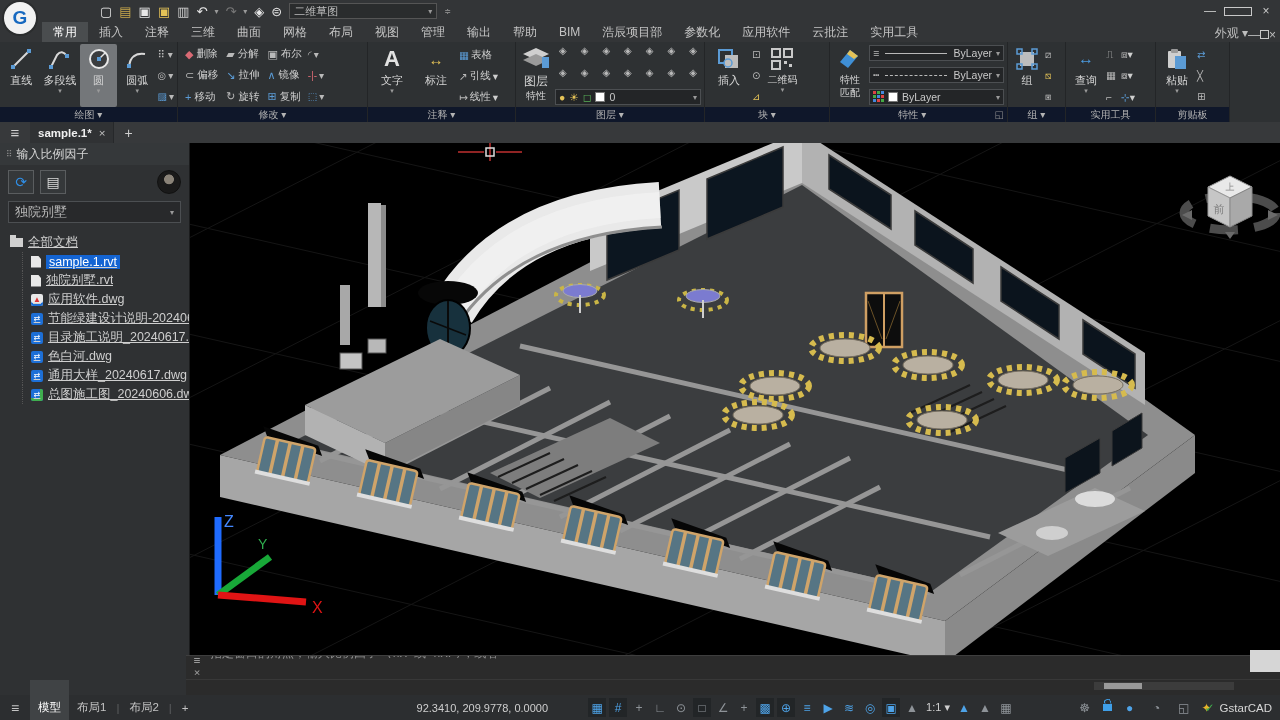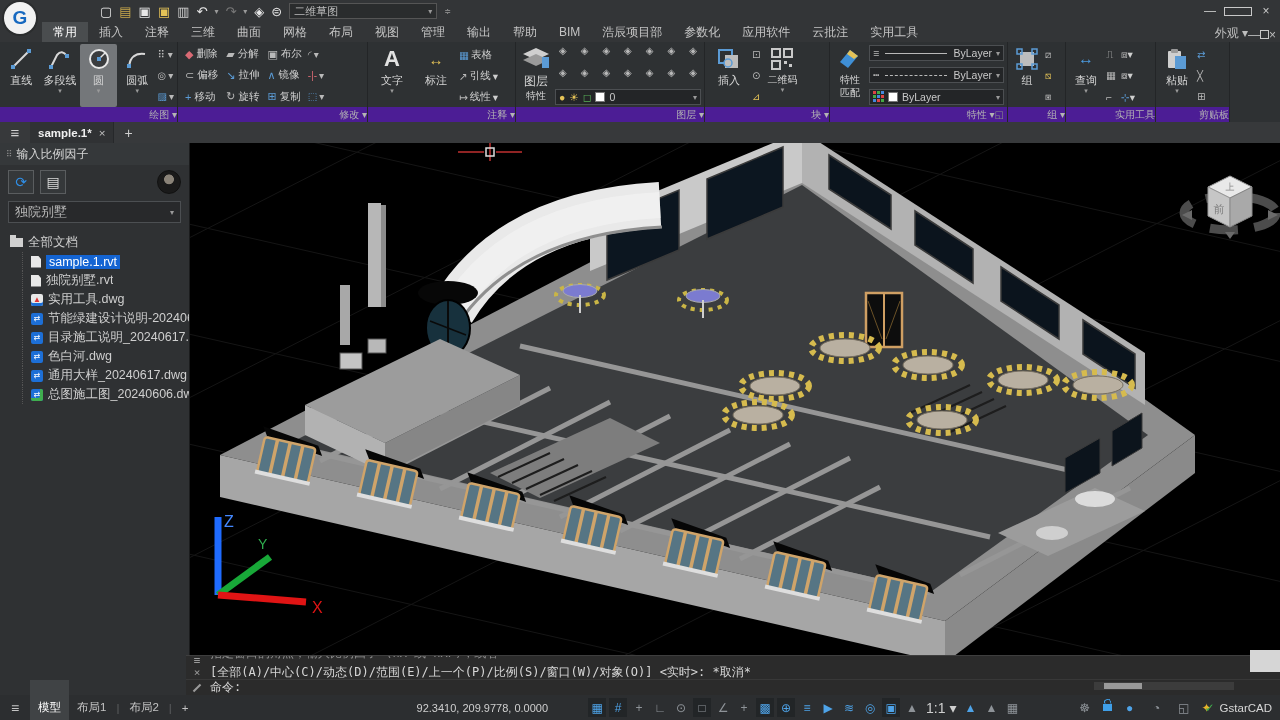--- a/index.html
+++ b/index.html
@@ -23,21 +23,21 @@
   
   #menubar { position:absolute; left:0; top:22px; width:1280px; height:20px; background:#333537;
     display:flex; align-items:center; font-size:12px; color:#c4c4c4; padding-left:42px; }
   #menubar .mtab { padding:2px 11px; height:20px; display:flex; align-items:center; }
   #menubar .mtab.active { background:#4a4d4f; color:#fff; }
   #menu-right { position:absolute; right:4px; top:0; height:20px; display:flex; align-items:flex-end; color:#bdbdbd; }
   
   #ribbon { position:absolute; left:0; top:42px; width:1280px; height:80px; background:#2e3133; display:flex; }
   .rpanel { height:80px; border-right:1px solid #232527; display:flex; flex-direction:column; background:#2e3133; }
   .rbody { flex:1; display:flex; align-items:stretch; padding:2px 3px 0 3px; gap:2px; }
-  .rfoot { height:15px; text-align:right; font-size:10px; color:#b4b4b4; background:#4c1d95; line-height:15px; }
+  .rfoot { height:15px; text-align:center; font-size:10px; color:#b4b4b4; background:#0f172a; line-height:15px; }
   .bigbtn { width:42px; display:flex; flex-direction:column; align-items:center; justify-content:flex-start;
     color:#d6d6d6; font-size:11px; padding-top:2px; border-radius:2px; }
   .bigbtn .bicon { height:26px; display:flex; align-items:center; justify-content:center; }
   .bigbtn .blabel { margin-top:1px; white-space:nowrap; }
   .bigbtn .bcaret { font-size:7px; color:#9a9a9a; line-height:6px; }
   .bigbtn.activebtn { background:#74777a; }
   .minicol { display:flex; flex-direction:column; justify-content:space-around; color:#b9b9b9; font-size:10px; }
   .minicol span { display:flex; align-items:center; gap:2px; }
   .mgrid { display:grid; grid-template-columns:auto auto auto; column-gap:8px; row-gap:1px; align-content:space-around;
     font-size:10.5px; color:#cfcfcf; padding:0 4px; }
@@ -64,21 +64,21 @@
     font-size:12px; color:#d6d6d6; }
   .grip { color:#8a8a8a; font-size:9px; letter-spacing:-1px; }
   #sb-tools { height:34px; display:flex; align-items:center; padding:0 8px; gap:6px; }
   .sb-btn { width:26px; height:24px; border:1px solid #5a5d5f; display:flex; align-items:center;
     justify-content:center; font-size:14px; background:#35383a; }
   #avatar { margin-left:auto; width:24px; height:24px; border-radius:50%;
     background:radial-gradient(circle at 50% 38%, #8a8378 0 26%, #1a1a1a 30%); border:1px solid #111; }
   #sb-proj { margin:2px 8px 6px 8px; height:22px; background:#28292b; border:1px solid #4c4f52;
     display:flex; align-items:center; justify-content:space-between; padding:0 6px; font-size:13px; color:#b9b9b9; }
   #tree { padding:4px 0 0 6px; font-size:12.5px; }
-  .trow { height:19px; display:flex; align-items:center; gap:5px; padding-left:4px; white-space:nowrap; overflow:hidden; }
+  .trow { height:19px; display:flex; align-items:center; gap:5px; padding-left:4px; white-space:nowrap; overflow:hidden;text-decoration:underline; }
   .trow.child { margin-left:16px; border-left:1px dotted #555; padding-left:8px; }
   .trow.sel .fname { background:#1464d2; color:#fff; padding:0 3px; }
   .fname { overflow:hidden; text-overflow:clip; }
   .fold-ic { width:13px; height:9px; background:#d0d0d0; position:relative; flex:none; }
   .fold-ic:before { content:""; position:absolute; left:0; top:-3px; width:6px; height:3px; background:#d0d0d0; }
   .page-ic { width:10px; height:12px; background:#e8e8e8; flex:none; clip-path:polygon(0 0,70% 0,100% 30%,100% 100%,0 100%); }
   .dwg-ic { width:12px; height:12px; border-radius:2px; background:#1d6fd6; color:#fff; font-size:8px;
     display:flex; align-items:center; justify-content:center; flex:none; }
   .dwg-ic.redmark { background:#e8e8e8; color:#d33; box-shadow:inset 0 -3px 0 #1d6fd6; }
   .dwg-ic.greenmark { box-shadow:inset -3px -3px 0 #3fae4e; }
@@ -102,21 +102,21 @@
   #statusbar { position:absolute; left:0; top:695px; width:1280px; height:25px; background:#2c2e30;
     display:flex; align-items:center; color:#c4c4c4; font-size:11.5px; }
   #statusbar .sb-sep { color:#5d5f61; margin:0 2px; }
   .laytab { padding:20px 8px; }
   .laytab.active { background:#404345; color:#fff; }
   #coords { margin-left:220px; color:#cfcfcf; font-size:11px; }
   #sicons { margin-left:40px; display:flex; align-items:center; gap:3px; }
   .sic { width:18px; height:19px; display:flex; align-items:center; justify-content:center; font-size:12px; color:#8e9398; }
   .sic.on { color:#4ea3e8; }
   .sic.pressed { background:#222527; }
-  #scale { color:#cfcfcf; margin:0 2px; font-size:14px; }
+  #scale { color:#cfcfcf; margin:0 2px; font-size:11px; }
   #sicons-right { margin-left:auto; margin-right:8px; display:flex; align-items:center; gap:9px; }
   .lock-ic { width:9px; height:7px; background:#3f9fe8; position:relative; }
   .lock-ic:before { content:""; position:absolute; left:1px; top:-5px; width:5px; height:5px;
     border:1.5px solid #3f9fe8; border-bottom:none; border-radius:3px 3px 0 0; transform:rotate(-18deg); }
   #brand { display:flex; align-items:center; gap:4px; color:#d8d8d8; font-size:11.5px; }
   .brandmark { position:relative; width:14px; height:14px; }
   .brandmark .bm1 { position:absolute; left:0; top:0; color:#e8b42a; font-size:12px; }
   .brandmark .bm2 { position:absolute; left:3px; top:0; color:#3fae4e; font-size:12px; font-weight:bold; }
 </style>
 </head>
@@ -571,21 +571,21 @@
     <div class="trow child sel">
       <span class="page-ic"></span>
       <span class="fname">sample.1.rvt</span>
     </div>
     <div class="trow child">
       <span class="page-ic"></span>
       <span class="fname">独院别墅.rvt</span>
     </div>
     <div class="trow child">
       <span class="dwg-ic redmark">▲</span>
-      <span class="fname">实用工具.dwg</span>
+      <span class="fname">应用软件.dwg</span>
     </div>
     <div class="trow child">
       <span class="dwg-ic">⇄</span>
       <span class="fname">节能绿建设计说明-20240612.dwg</span>
     </div>
     <div class="trow child">
       <span class="dwg-ic">⇄</span>
       <span class="fname">目录施工说明_20240617.dwg</span>
     </div>
     <div class="trow child">
@@ -840,25 +840,20 @@
 </svg>
 </div>
 
 <div id="cmd">
   <div id="cmd-hist1" class="cmdrow">
     <span class="cmd-ic">≡</span>
       <span class="t">指定窗口的角点，输入比例因子 (nX 或 nXP)，或者</span>
   </div>
   <div id="cmd-row2" class="cmdrow">
     <span class="cmd-ic">×</span>
-    <span>[全部(A)/中心(C)/动态(D)/范围(E)/上一个(P)/比例(S)/窗口(W)/对象(O)] &lt;实时&gt;: *取消*</span>
-  </div>
-  <div id="cmd-row3" class="cmdrow">
-    <span class="pen-ic"></span>
-    <span>命令:</span>
   </div>
   <div id="cmd-scroll">
       <span class="thumb"></span>
     </div>
   <div id="cmd-white"></div>
 </div>
 
 <div id="statusbar">
   <span style="width:30px;text-align:center;font-size:14px">≡</span>
   <span class="laytab active">模型</span>

